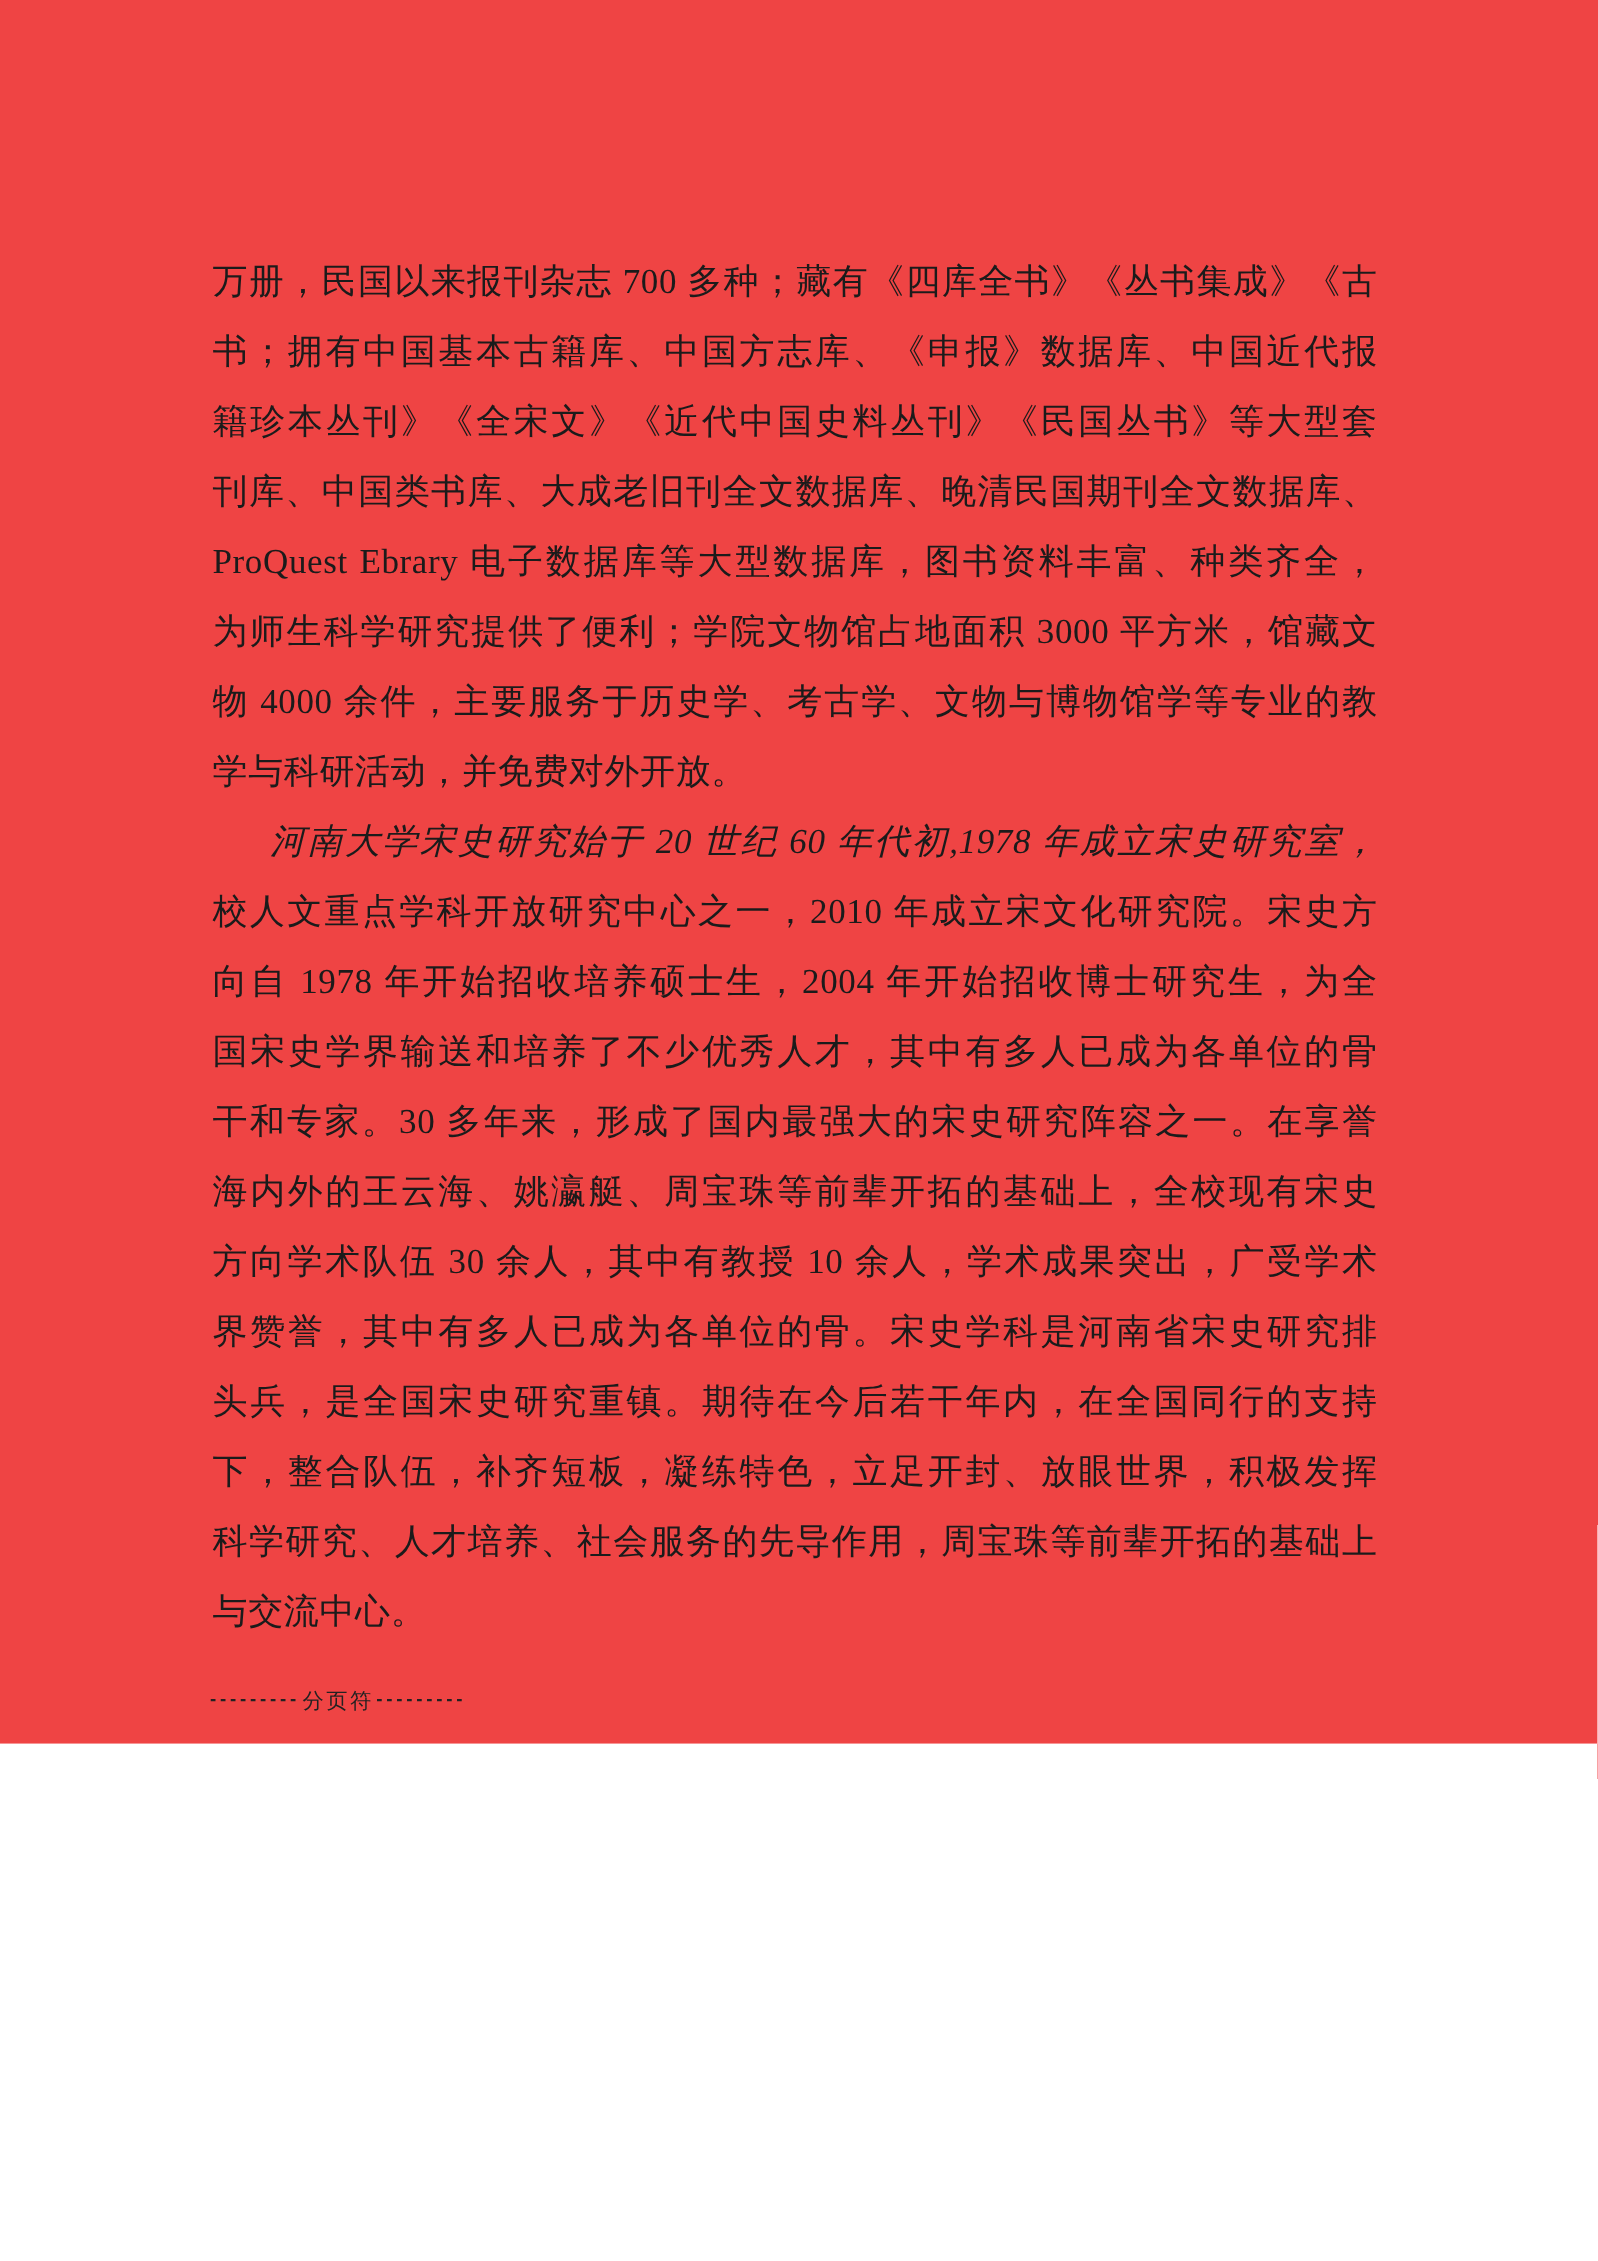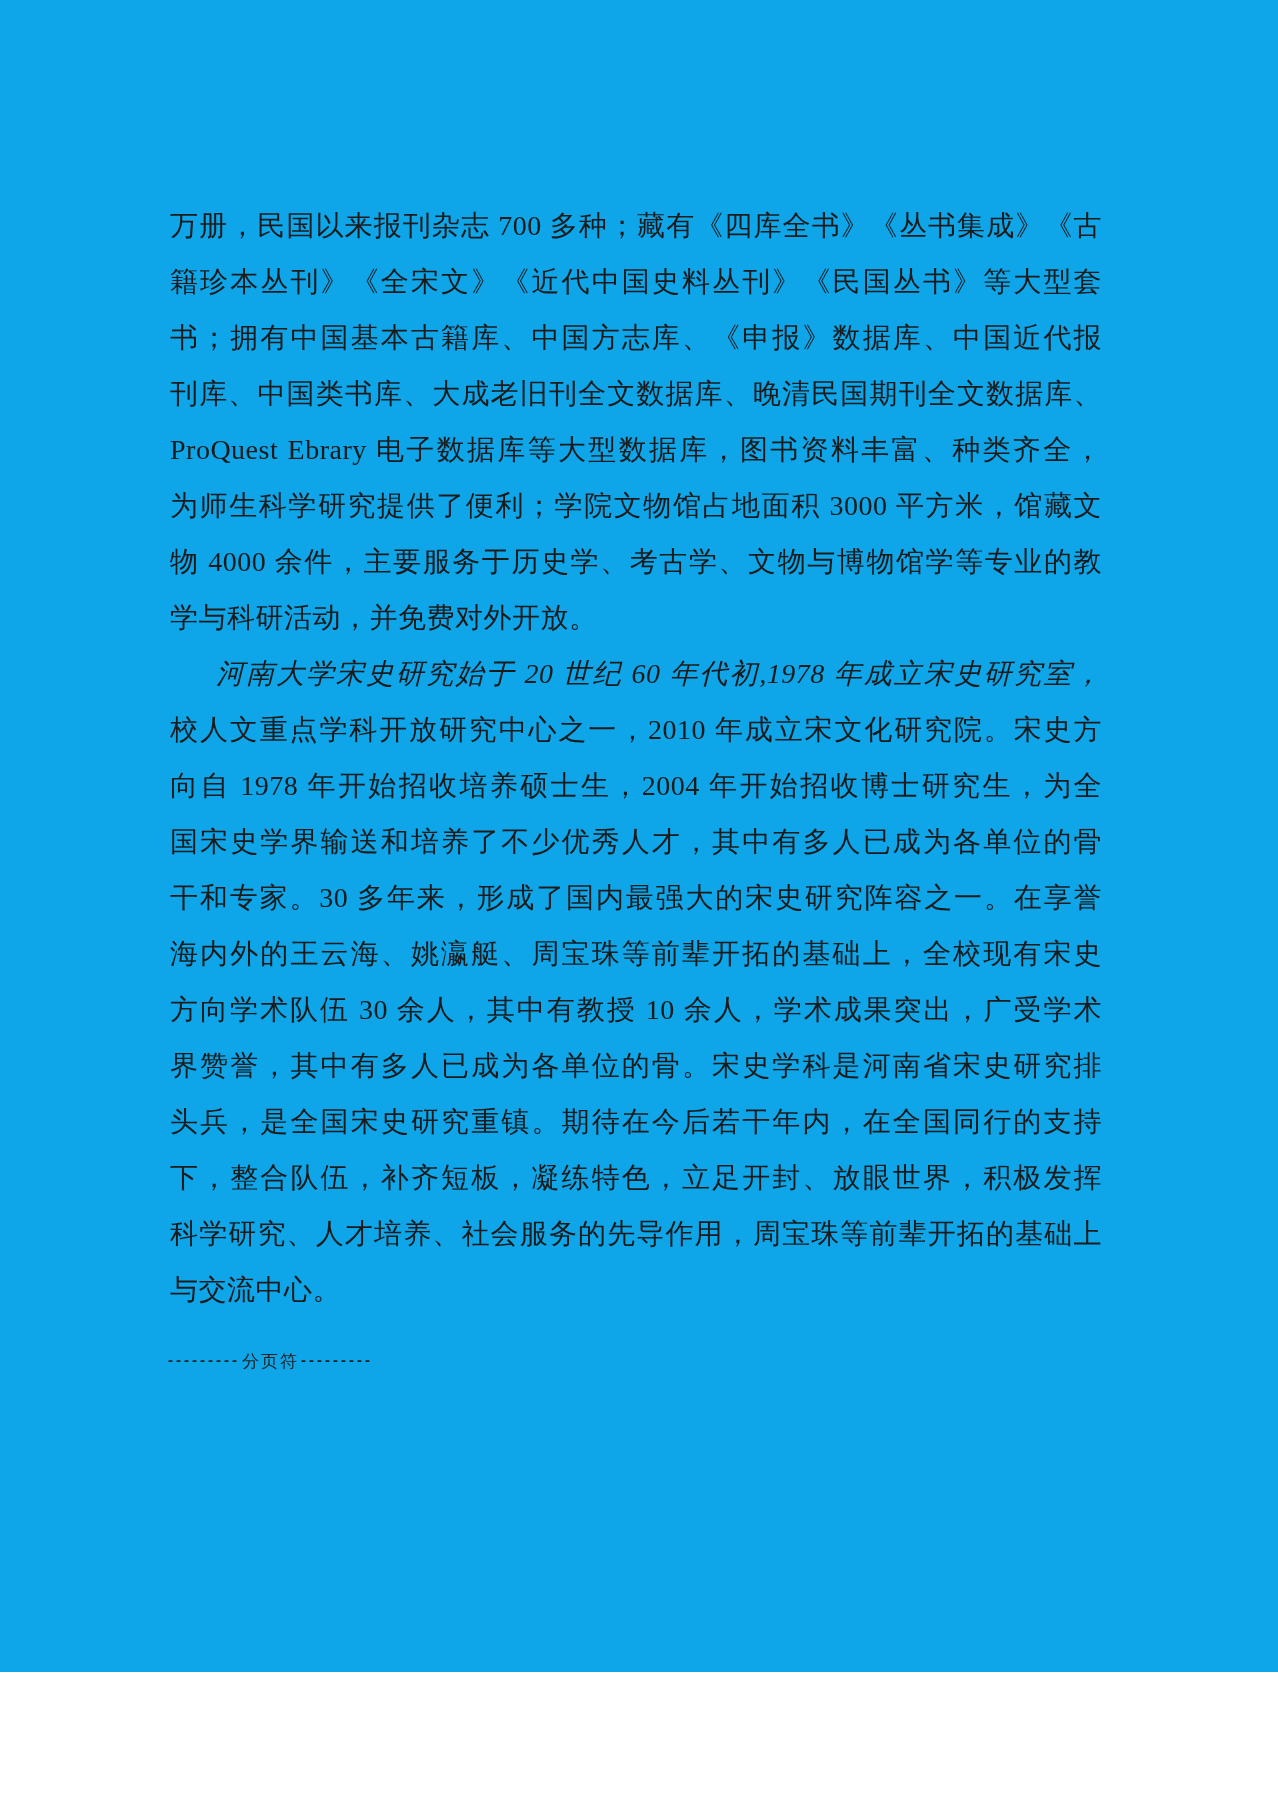--- a/index.html
+++ b/index.html
@@ -3,22 +3,22 @@
 <meta charset="utf-8">
 <style>
   html, body {
     margin: 0;
     padding: 0;
     background: #ffffff;
   }
   .page {
     position: relative;
     width: 1278px;
-    height: 1672px;
-    background: #0ea5e9;
+    height: 1395px;
+    background: #ef4444;
     overflow: hidden;
     font-family: "Liberation Serif", "DejaVu Serif", serif;
     color: #1b1b1b;
   }
   .doc-body {
     position: absolute;
     left: 170px;
     top: 198px;
     width: 932px;
   }
@@ -75,22 +75,22 @@
   }
 </style>
 </head>
 <body>
 
 <div class="page">
 
   <div class="doc-body">
       <div class="paragraph">
         <div class="line">万册，民国以来报刊杂志 700 多种；藏有《四库全书》《丛书集成》《古</div>
+        <div class="line">书；拥有中国基本古籍库、中国方志库、《申报》数据库、中国近代报</div>
         <div class="line">籍珍本丛刊》《全宋文》《近代中国史料丛刊》《民国丛书》等大型套</div>
-        <div class="line">书；拥有中国基本古籍库、中国方志库、《申报》数据库、中国近代报</div>
         <div class="line">刊库、中国类书库、大成老旧刊全文数据库、晚清民国期刊全文数据库、</div>
         <div class="line">ProQuest Ebrary 电子数据库等大型数据库，图书资料丰富、种类齐全，</div>
         <div class="line">为师生科学研究提供了便利；学院文物馆占地面积 3000 平方米，馆藏文</div>
         <div class="line">物 4000 余件，主要服务于历史学、考古学、文物与博物馆学等专业的教</div>
         <div class="line last">学与科研活动，并免费对外开放。</div>
       </div>
       <div class="paragraph">
         <div class="line indent">河南大学宋史研究始于 20 世纪 60 年代初,1978 年成立宋史研究室，</div>
         <div class="line">校人文重点学科开放研究中心之一，2010 年成立宋文化研究院。宋史方</div>
         <div class="line">向自 1978 年开始招收培养硕士生，2004 年开始招收博士研究生，为全</div>

